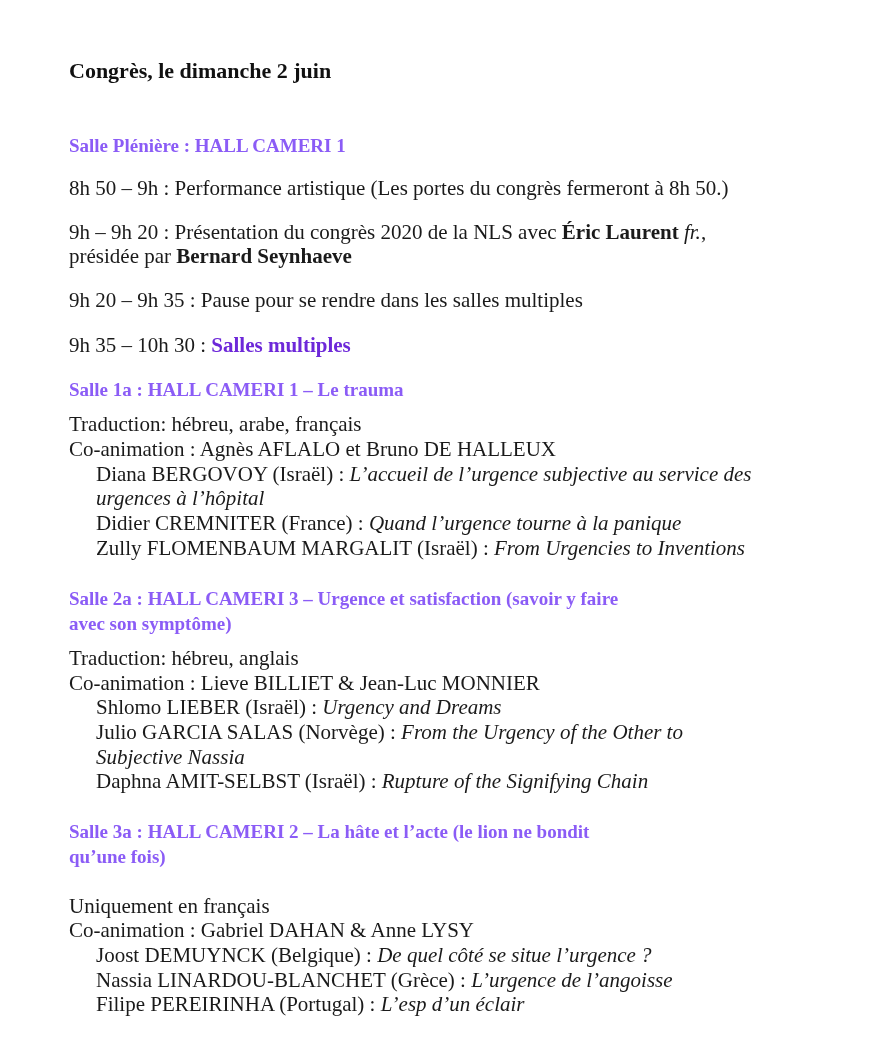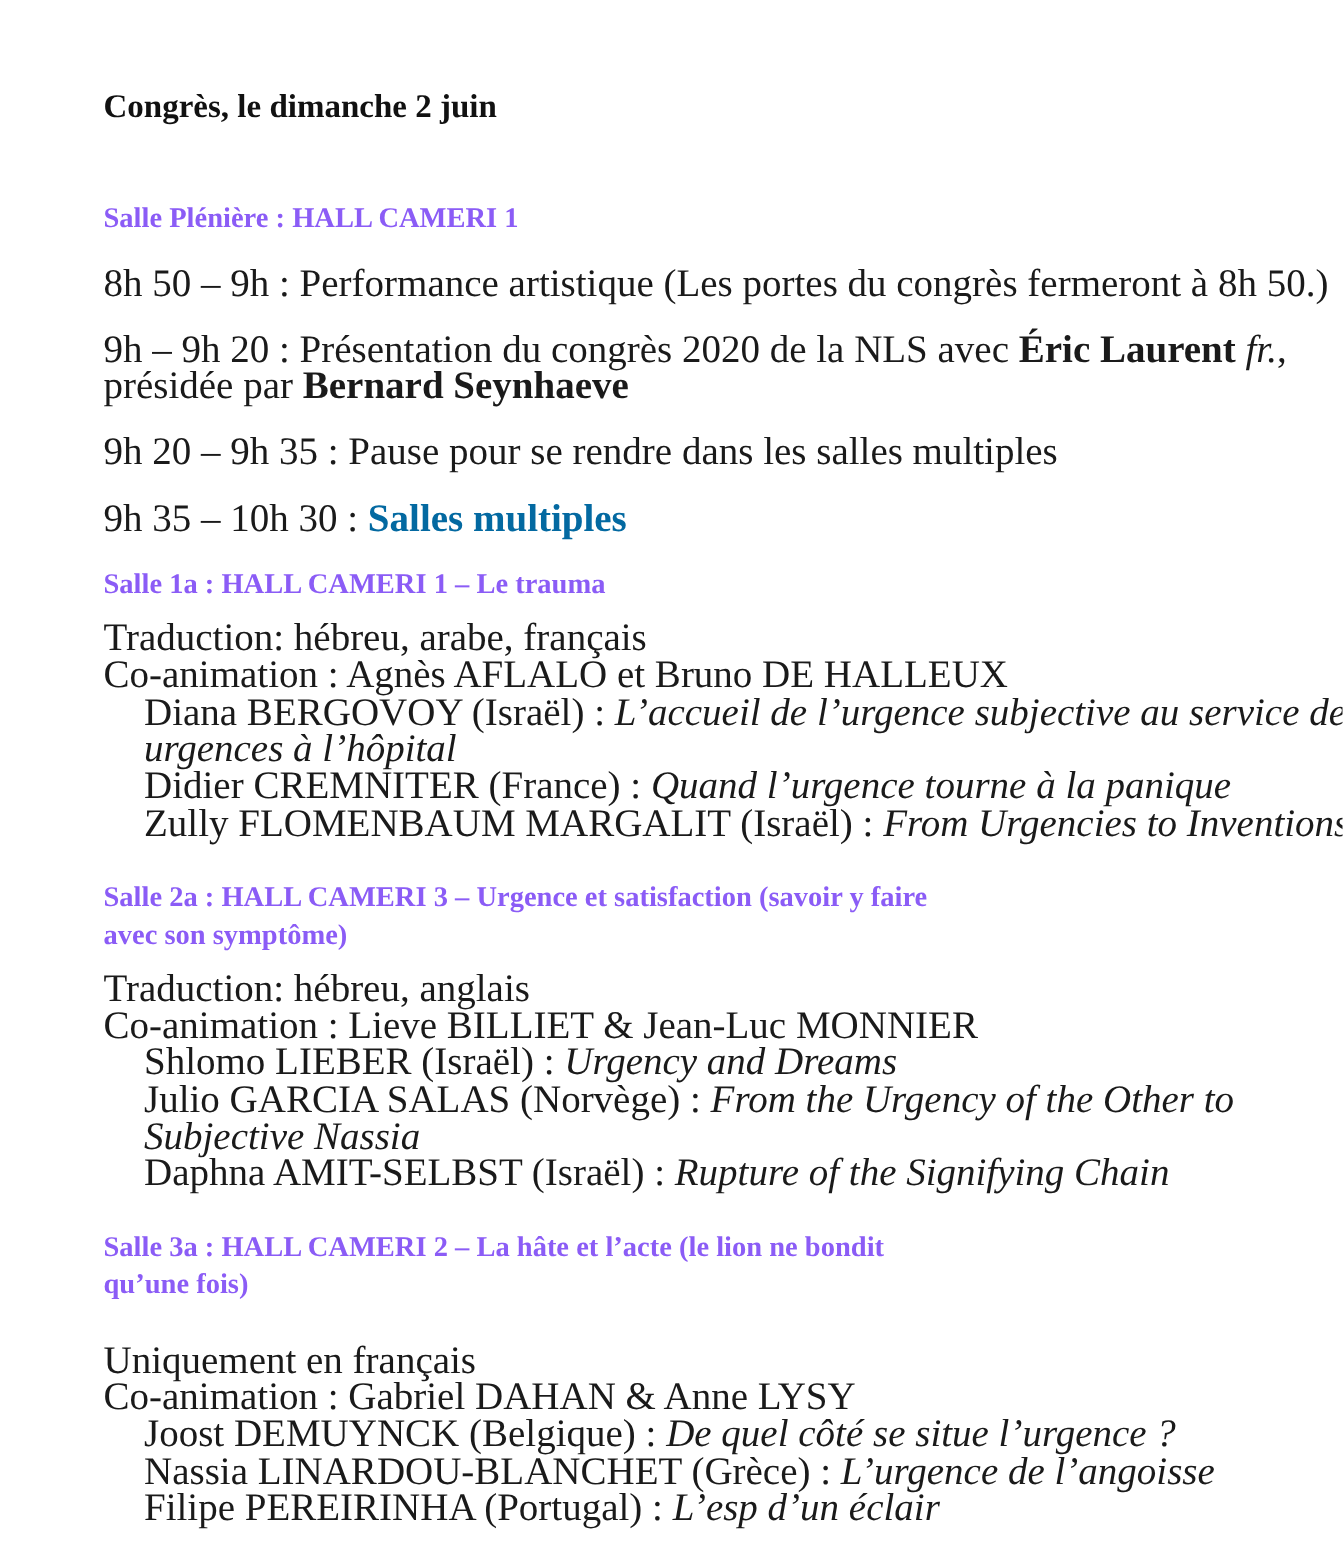--- a/index.html
+++ b/index.html
@@ -24,35 +24,35 @@
     .title {
       position: absolute;
       top: 58px;
       left: 0;
       font-size: 22px;
       font-weight: bold;
       color: #111111;
       white-space: nowrap;
     }
     .red {
-      color: #0369a1;
+      color: #6d28d9;
     }
     .heading {
       position: absolute;
       left: 0;
       font-size: 19px;
       font-weight: bold;
       color: #8b5cf6;
       line-height: 25px;
       white-space: nowrap;
     }
     .line {
       position: absolute;
       left: 0;
-      font-size: 26px;
+      font-size: 21px;
       line-height: 25px;
       color: #1a1a1a;
       white-space: nowrap;
     }
     .indent {
       left: 27px;
     }
     .b { font-weight: bold; }
     .i { font-style: italic; }
   </style>

